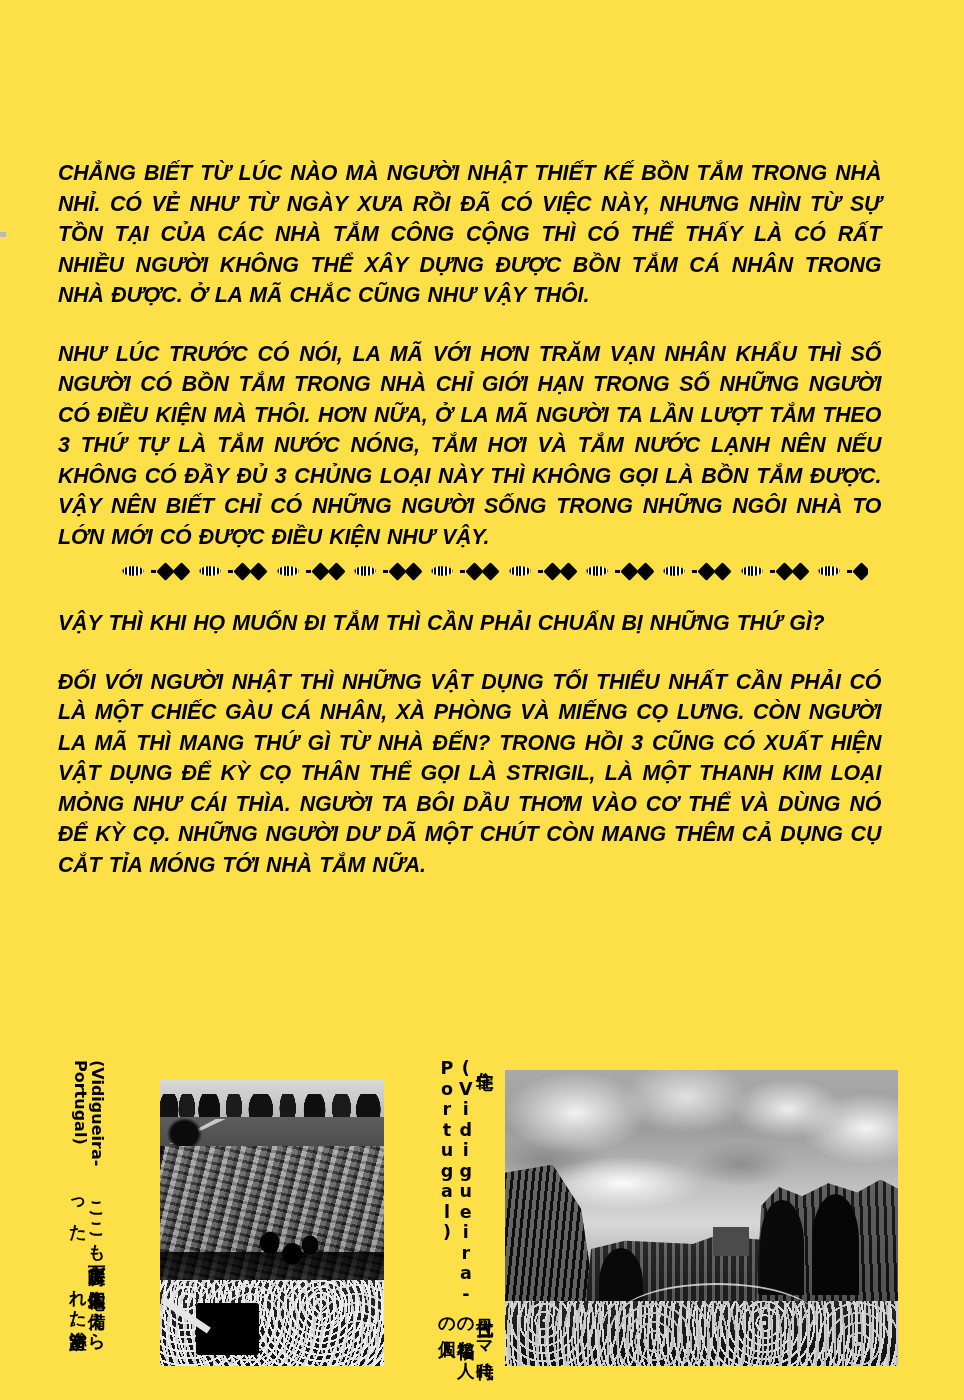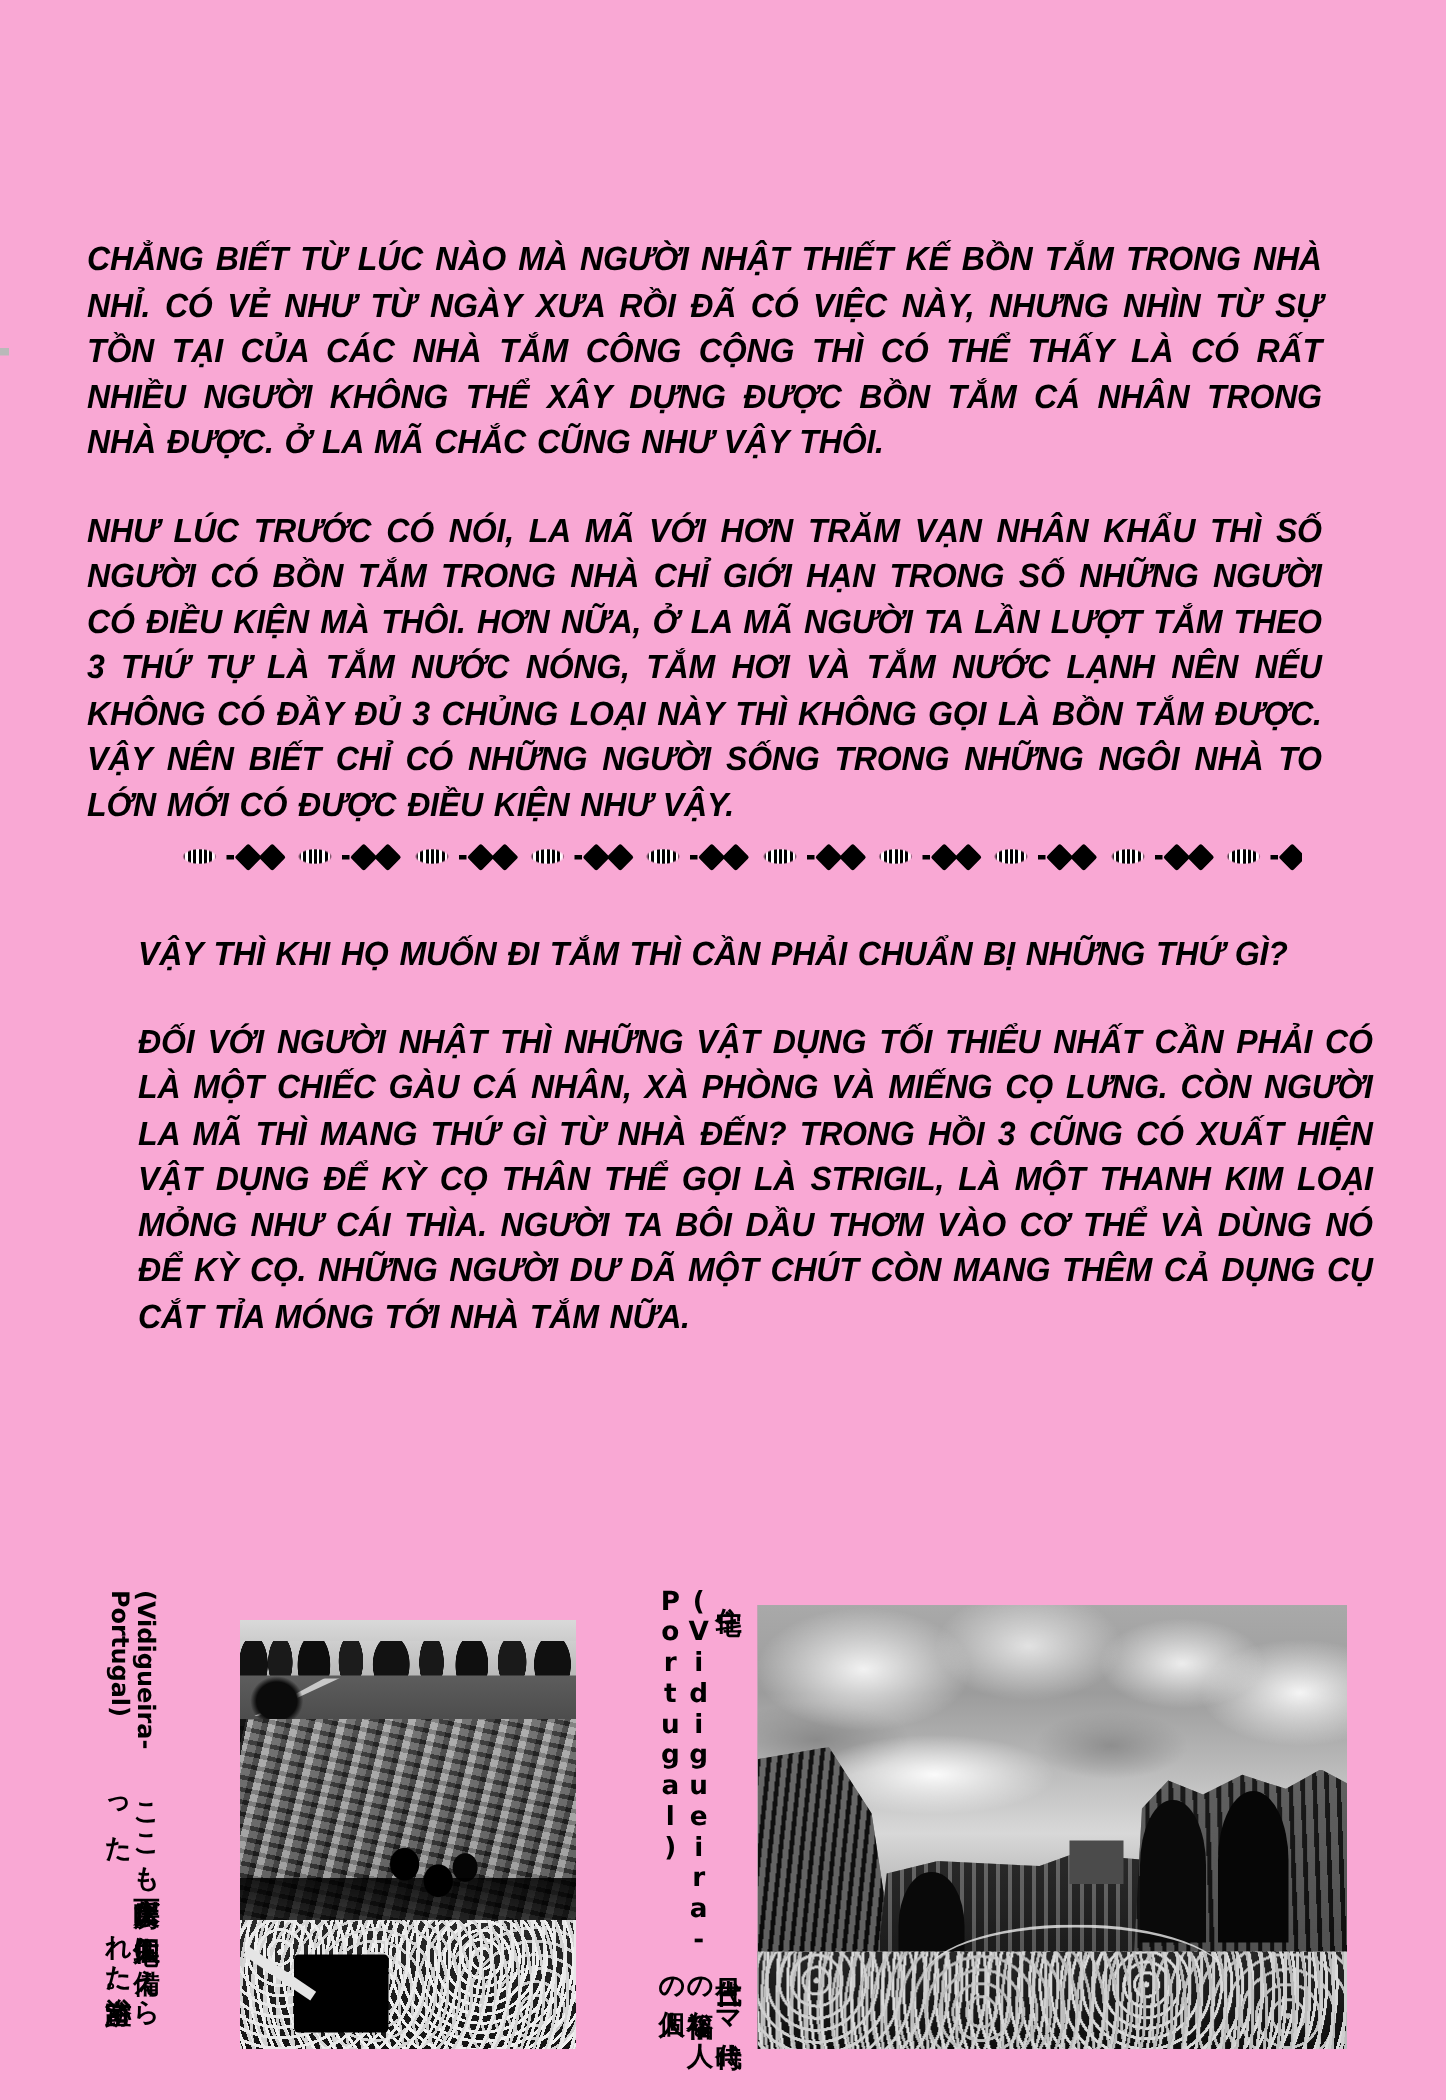--- a/index.html
+++ b/index.html
@@ -12,21 +12,21 @@
     height: 1400px;
     position: relative;
     overflow: hidden;
     font-family: "DejaVu Sans", sans-serif;
     color: #000000;
   }
 
   .page {
     position: absolute;
     inset: 0;
-    background: #f9a8d4;
+    background: #fde047;
   }
 
   
   .textcol {
     position: absolute;
     left: 58px;
     top: 158px;
     width: 862px;
   }
 
@@ -378,21 +378,21 @@
       <span class="orn-diamond"></span>
       <span class="orn-diamond"></span>
     </div>
     <div class="orn-group">
       <span class="orn-bar"></span>
       <span class="orn-tick"></span>
       <span class="orn-diamond"></span>
     </div>
   </div>
 
-  <div class="textcol" style="top:621px;margin-left:34px;">
+  <div class="textcol" style="top:608px;">
     <p class="para p3">VẬY THÌ KHI HỌ MUỐN ĐI TẮM THÌ CẦN PHẢI CHUẨN BỊ NHỮNG THỨ GÌ?</p>
     <p class="para p4">ĐỐI VỚI NGƯỜI NHẬT THÌ NHỮNG VẬT DỤNG TỐI THIỂU NHẤT CẦN PHẢI CÓ LÀ MỘT CHIẾC GÀU CÁ NHÂN, XÀ PHÒNG VÀ MIẾNG CỌ LƯNG. CÒN NGƯỜI LA MÃ THÌ MANG THỨ GÌ TỪ NHÀ ĐẾN? TRONG HỒI 3 CŨNG CÓ XUẤT HIỆN VẬT DỤNG ĐỂ KỲ CỌ THÂN THỂ GỌI LÀ STRIGIL, LÀ MỘT THANH KIM LOẠI MỎNG NHƯ CÁI THÌA. NGƯỜI TA BÔI DẦU THƠM VÀO CƠ THỂ VÀ DÙNG NÓ ĐỂ KỲ CỌ. NHỮNG NGƯỜI DƯ DÃ MỘT CHÚT CÒN MANG THÊM CẢ DỤNG CỤ CẮT TỈA MÓNG TỚI NHÀ TẮM NỮA.</p>
   </div>
 
   <div class="photo photo-left">
     <div class="pl-sky"></div>
     <div class="pl-trees"></div>
     <div class="pl-field"></div>
     <div class="pl-path"></div>
     <div class="pl-tree-big"></div>

